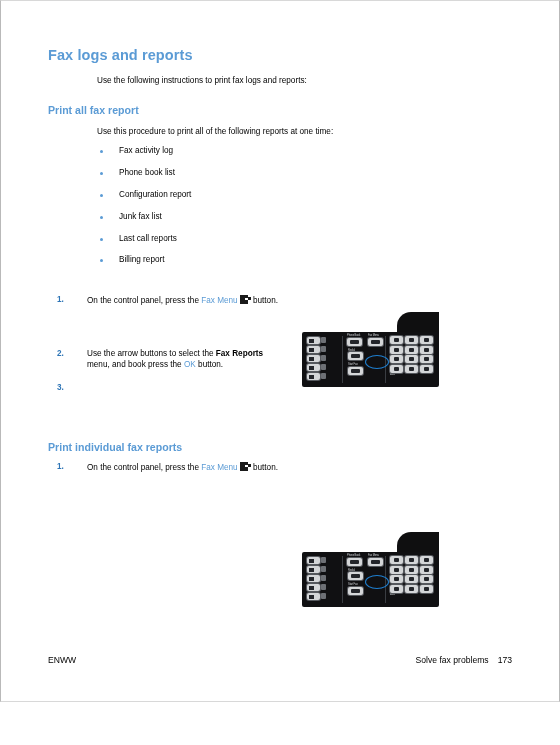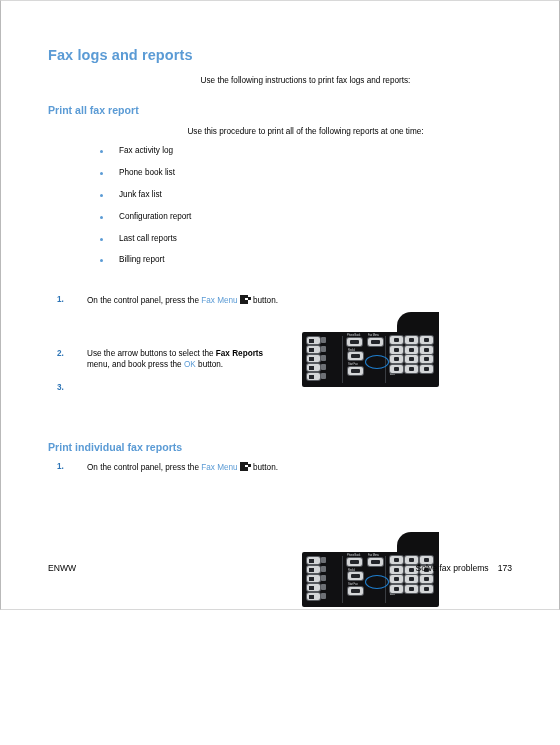--- a/index.html
+++ b/index.html
@@ -8,21 +8,21 @@
     padding: 0;
     background: #ffffff;
   }
   body {
     font-family: "Liberation Sans", sans-serif;
     color: #000000;
   }
   .page {
     position: relative;
     width: 560px;
-    height: 610px;
+    height: 702px;
     background: #ffffff;
     box-sizing: border-box;
     border-left: 1px solid #b9b9b9;
     border-right: 1px solid #b9b9b9;
     border-top: 1px solid #d8d8d8;
     border-bottom: 1px solid #d8d8d8;
     overflow: hidden;
   }
   .content {
     position: absolute;
@@ -49,21 +49,20 @@
   }
   .section-gap-1 { height: 14px; }
   .section-gap-2 { height: 18px; }
 
   
   .body-text {
     font-size: 8.2px;
     line-height: 1.35;
     margin: 0 0 4px 0;
     padding-left: 49px;
-    text-align: center;
   }
 
   
   .bullet-list {
     list-style: none;
     margin: 9px 0 0 0;
     padding: 0 0 0 49px;
   }
   .bullet-item {
     position: relative;
@@ -338,22 +337,22 @@
 
     <div class="section-gap-1"></div>
 
     <h2 class="h2">Print all fax report</h2>
 
     <p class="body-text">Use this procedure to print all of the following reports at one time:</p>
 
     <ul class="bullet-list">
       <li class="bullet-item">Fax activity log</li>
       <li class="bullet-item">Phone book list</li>
+      <li class="bullet-item">Configuration report</li>
       <li class="bullet-item">Junk fax list</li>
-      <li class="bullet-item">Configuration report</li>
       <li class="bullet-item">Last call reports</li>
       <li class="bullet-item">Billing report</li>
     </ul>
 
     <div class="section-gap-2"></div>
 
     <ol class="steps">
       <li class="step" style="margin-bottom:42px;">
         <span class="step-num">1.</span>
         <span class="step-text"><span>On the control panel, press the </span><span class="xref">Fax Menu</span><span class="faxmenu-glyph"><span class="gl-body"></span><span class="gl-notch"></span><span class="gl-tab"></span></span><span> button.</span></span>

